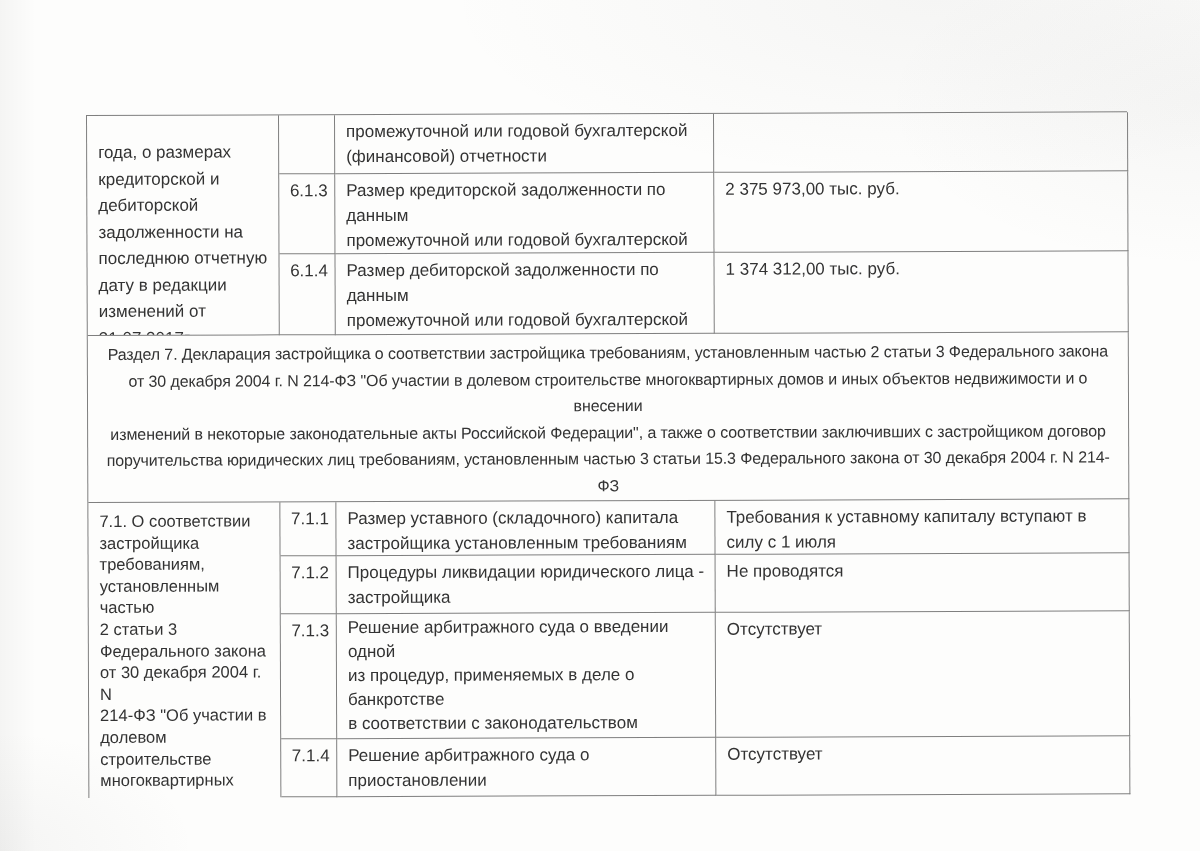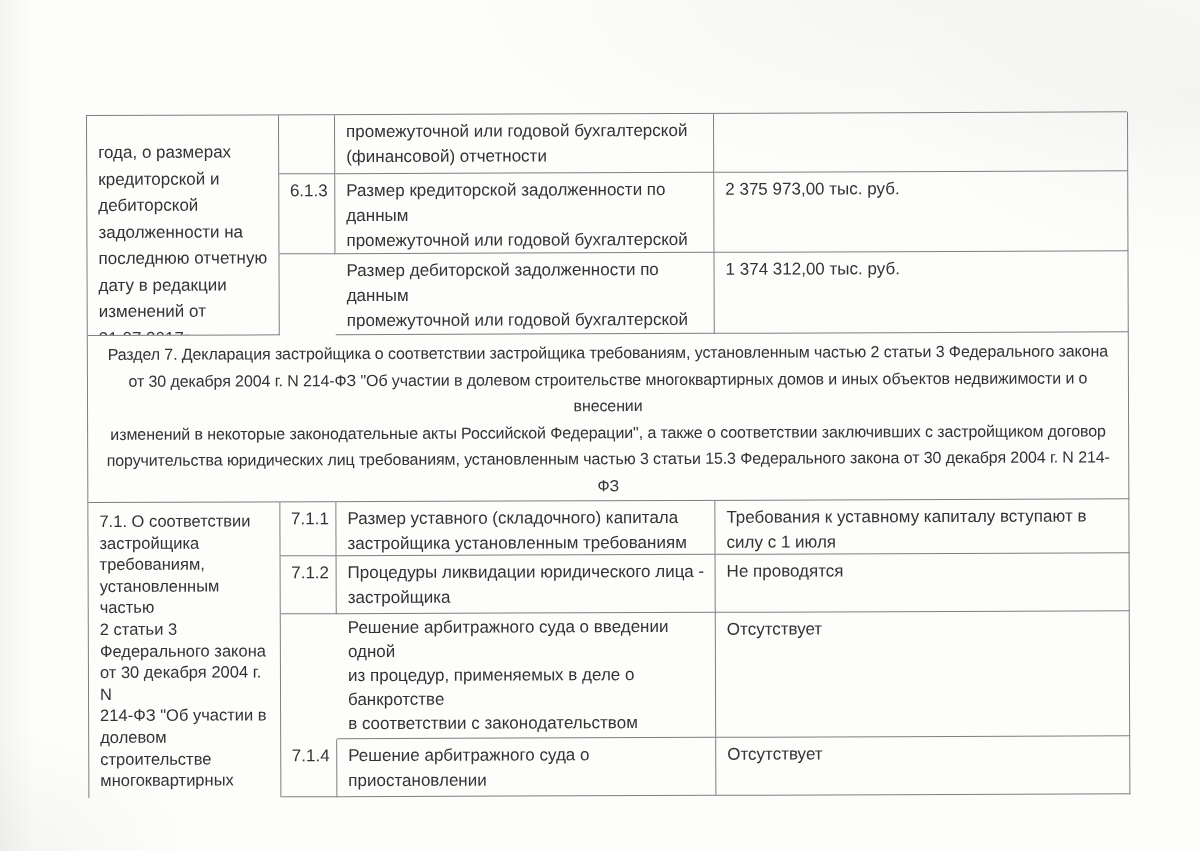--- a/index.html
+++ b/index.html
@@ -84,20 +84,21 @@
     <div class="c col3 r1">промежуточной или годовой бухгалтерской
 (финансовой) отчетности</div>
     <div class="c col4 r1"></div>
 
     <div class="c num col2 r2">6.1.3</div>
     <div class="c col3 r2">Размер кредиторской задолженности по данным
 промежуточной или годовой бухгалтерской
 (финансовой) отчетности</div>
     <div class="c col4 r2">2 375 973,00 тыс. руб.</div>
 
+    <div class="c num col2 r3">6.1.4</div>
     <div class="c col3 r3">Размер дебиторской задолженности по данным
 промежуточной или годовой бухгалтерской
 (финансовой) отчетности</div>
     <div class="c col4 r3">1 374 312,00 тыс. руб.</div>
 
     <div class="c hdr">Раздел 7. Декларация застройщика о соответствии застройщика требованиям, установленным частью 2 статьи 3 Федерального закона
 от 30 декабря 2004 г. N 214-ФЗ "Об участии в долевом строительстве многоквартирных домов и иных объектов недвижимости и о внесении
 изменений в некоторые законодательные акты Российской Федерации", а также о соответствии заключивших с застройщиком договор
 поручительства юридических лиц требованиям, установленным частью 3 статьи 15.3 Федерального закона от 30 декабря 2004 г. N 214-ФЗ
 "Об участии в долевом строительстве многоквартирных домов и иных объектов недвижимости и о внесении изменений
@@ -121,20 +122,21 @@
     <div class="c col3 r5">Размер уставного (складочного) капитала
 застройщика установленным требованиям</div>
     <div class="c col4 r5">Требования к уставному капиталу вступают в силу с 1 июля
 2017г.</div>
 
     <div class="c num col2 r6">7.1.2</div>
     <div class="c col3 r6">Процедуры ликвидации юридического лица -
 застройщика</div>
     <div class="c col4 r6">Не проводятся</div>
 
+    <div class="c num col2 r7">7.1.3</div>
     <div class="c col3 r7 tight">Решение арбитражного суда о введении одной
 из процедур, применяемых в деле о банкротстве
 в соответствии с законодательством Российской
 Федерации о несостоятельности (банкротстве), в
 отношении юридического лица - застройщика</div>
     <div class="c col4 r7">Отсутствует</div>
 
     <div class="c num col2 r8">7.1.4</div>
     <div class="c col3 r8">Решение арбитражного суда о приостановлении
 деятельности в качестве меры</div>

